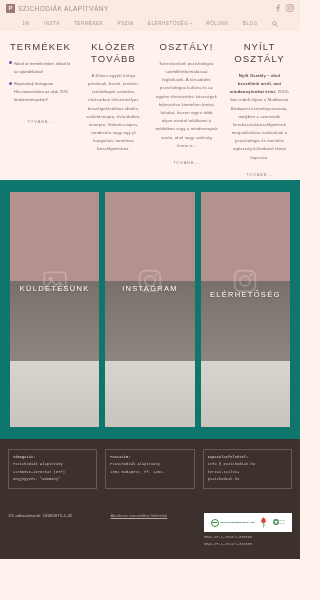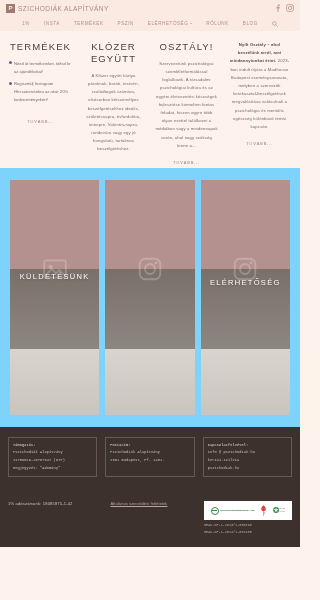--- a/index.html
+++ b/index.html
@@ -107,21 +107,21 @@
     letter-spacing:.8px;
     color:#9c8179;
   }
   .strong-lead { font-weight:700; color:#5a4a44; }
 
   
   .cards {
     display:flex;
     gap:6px;
     padding:12px 10px;
-    background:#7dd3fc;
+    background:#0f766e;
   }
   .card {
     flex:1;
     height:235px;
     position:relative;
     overflow:hidden;
     background:linear-gradient(to bottom,
       #b4918f 0%, #b4918f 38%,
       #7a706a 38%, #8d867f 72%,
       #d9d4cd 72%, #c9c4bd 100%);
@@ -274,31 +274,32 @@
       <span class="bullet-text">Nézd át termékeinket, töltsd le az ajándékokat!</span>
     </div>
     <div class="bullet-row">
       <span class="bullet-dot"></span>
       <span class="bullet-text">Regisztrálj Instagram Hírcsatornánkra az akár 20% kedvezményekért!</span>
     </div>
     <a class="col-more">TOVÁBB...</a>
   </div>
 
   <div class="col">
-    <div class="col-title">KLÓZER EGYÜTT</div>
+    <div class="col-title">KLÓZER TOVÁBB</div>
     <div class="col-body">A Klózer együtt kártya pároknak, baráti, testvéri, családtagok számára, elsősorban kétszemélyes beszélgetésekhez ideális, születésnapra, évfordulóra, ünnepre, Valentin-napra, randevúra vagy egy jó hangulatú, tartalmas beszélgetéshez.</div>
   </div>
 
   <div class="col">
     <div class="col-title">OSZTÁLY!</div>
     <div class="col-body">Szervezetünk pszichológiai szemléletformálással foglalkozik. A társadalmi pszichológiai kultúra és az egyéni életvezetési készségek fejlesztése kiemelten fontos feladat, hiszen egyre több olyan esettel találkozni a médiában vagy a mindennapok során, ahol nagy szükség lenne a...</div>
     <a class="col-more">TOVÁBB...</a>
   </div>
 
   <div class="col">
+    <div class="col-title">NYÍLT OSZTÁLY</div>
     <div class="col-body">
       <span class="strong-lead">Nyílt Osztály – ahol beszélünk arról, ami mindannyiunkat érint.</span>
       <span>2023-ban indult útjára a Madhouse Budapest eseménysorozata, melyben a szervezők kerekasztal-beszélgetések megvalósítása valósulnak a pszichológia és mentális egészség különböző témái kapcsán.</span>
     </div>
     <a class="col-more">TOVÁBB...</a>
   </div>
 
 </section>
 
 <section class="cards">
@@ -313,20 +314,21 @@
     <span class="card-label">KÜLDETÉSÜNK</span>
   </div>
   <div class="card card-2">
     <span class="card-glyph">
       <svg width="26" height="26" viewBox="0 0 24 24">
           <rect x="2.5" y="2.5" width="19" height="19" rx="5" fill="none" stroke="#fff" stroke-width="1.7"></rect>
           <circle cx="12" cy="12" r="4.6" fill="none" stroke="#fff" stroke-width="1.7"></circle>
           <circle cx="17.6" cy="6.4" r="1.3" fill="#fff"></circle>
         </svg>
     </span>
+    <span class="card-label">INSTAGRAM</span>
   </div>
   <div class="card card-3">
     <span class="card-glyph">
       <svg width="26" height="26" viewBox="0 0 24 24">
           <rect x="2.5" y="2.5" width="19" height="19" rx="5" fill="none" stroke="#fff" stroke-width="1.7"></rect>
           <circle cx="12" cy="12" r="4.6" fill="none" stroke="#fff" stroke-width="1.7"></circle>
           <circle cx="17.6" cy="6.4" r="1.3" fill="#fff"></circle>
         </svg>
     </span>
     <span class="card-label">ELÉRHETŐSÉG</span>

